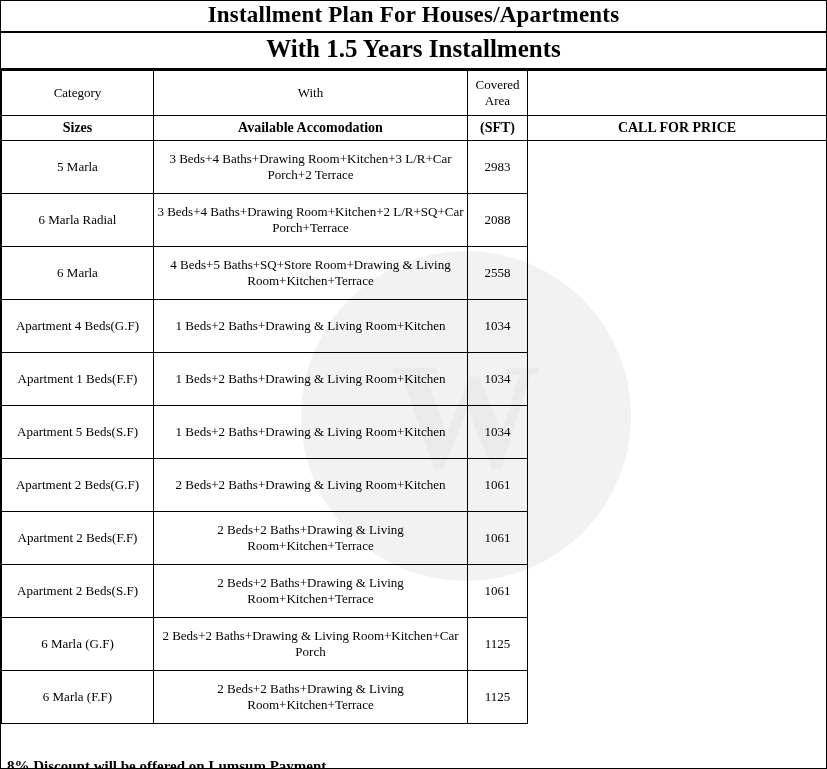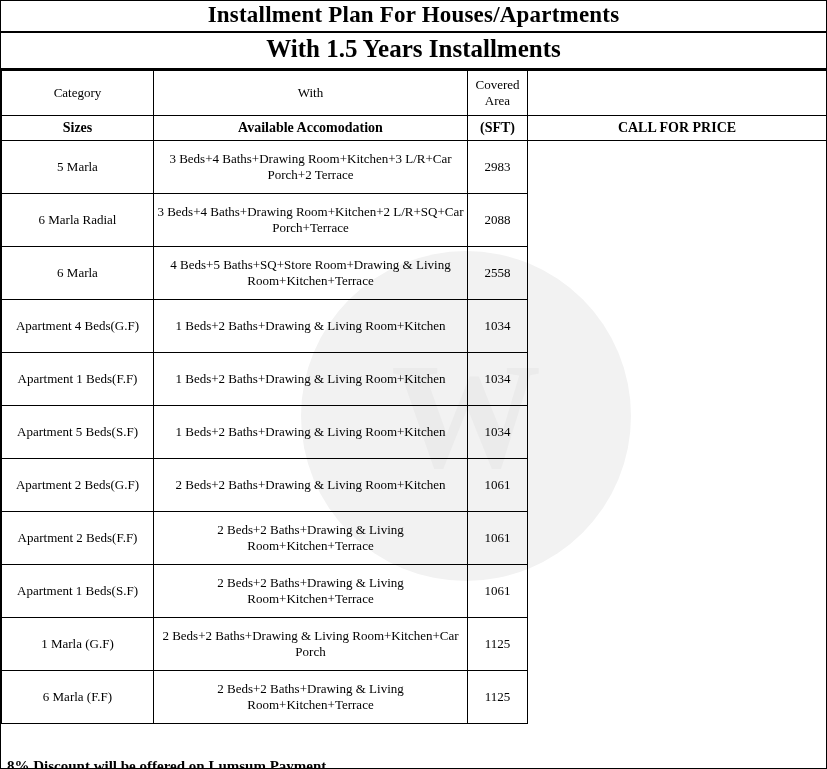--- a/index.html
+++ b/index.html
@@ -208,26 +208,26 @@
           <td class="cat-cell">Apartment 2 Beds(G.F)</td>
           <td class="type-cell">2 Beds+2 Baths+Drawing &amp; Living Room+Kitchen</td>
           <td class="area-cell">1061</td>
         </tr>
         <tr class="data-row">
           <td class="cat-cell">Apartment 2 Beds(F.F)</td>
           <td class="type-cell">2 Beds+2 Baths+Drawing &amp; Living Room+Kitchen+Terrace</td>
           <td class="area-cell">1061</td>
         </tr>
         <tr class="data-row">
-          <td class="cat-cell">Apartment 1 Beds(S.F)</td>
+          <td class="cat-cell">Apartment 2 Beds(S.F)</td>
           <td class="type-cell">2 Beds+2 Baths+Drawing &amp; Living Room+Kitchen+Terrace</td>
           <td class="area-cell">1061</td>
         </tr>
         <tr class="data-row">
-          <td class="cat-cell">1 Marla (G.F)</td>
+          <td class="cat-cell">6 Marla (G.F)</td>
           <td class="type-cell">2 Beds+2 Baths+Drawing &amp; Living Room+Kitchen+Car Porch</td>
           <td class="area-cell">1125</td>
         </tr>
         <tr class="data-row">
           <td class="cat-cell">6 Marla (F.F)</td>
           <td class="type-cell">2 Beds+2 Baths+Drawing &amp; Living Room+Kitchen+Terrace</td>
           <td class="area-cell">1125</td>
         </tr>
       </tbody>
     </table>

